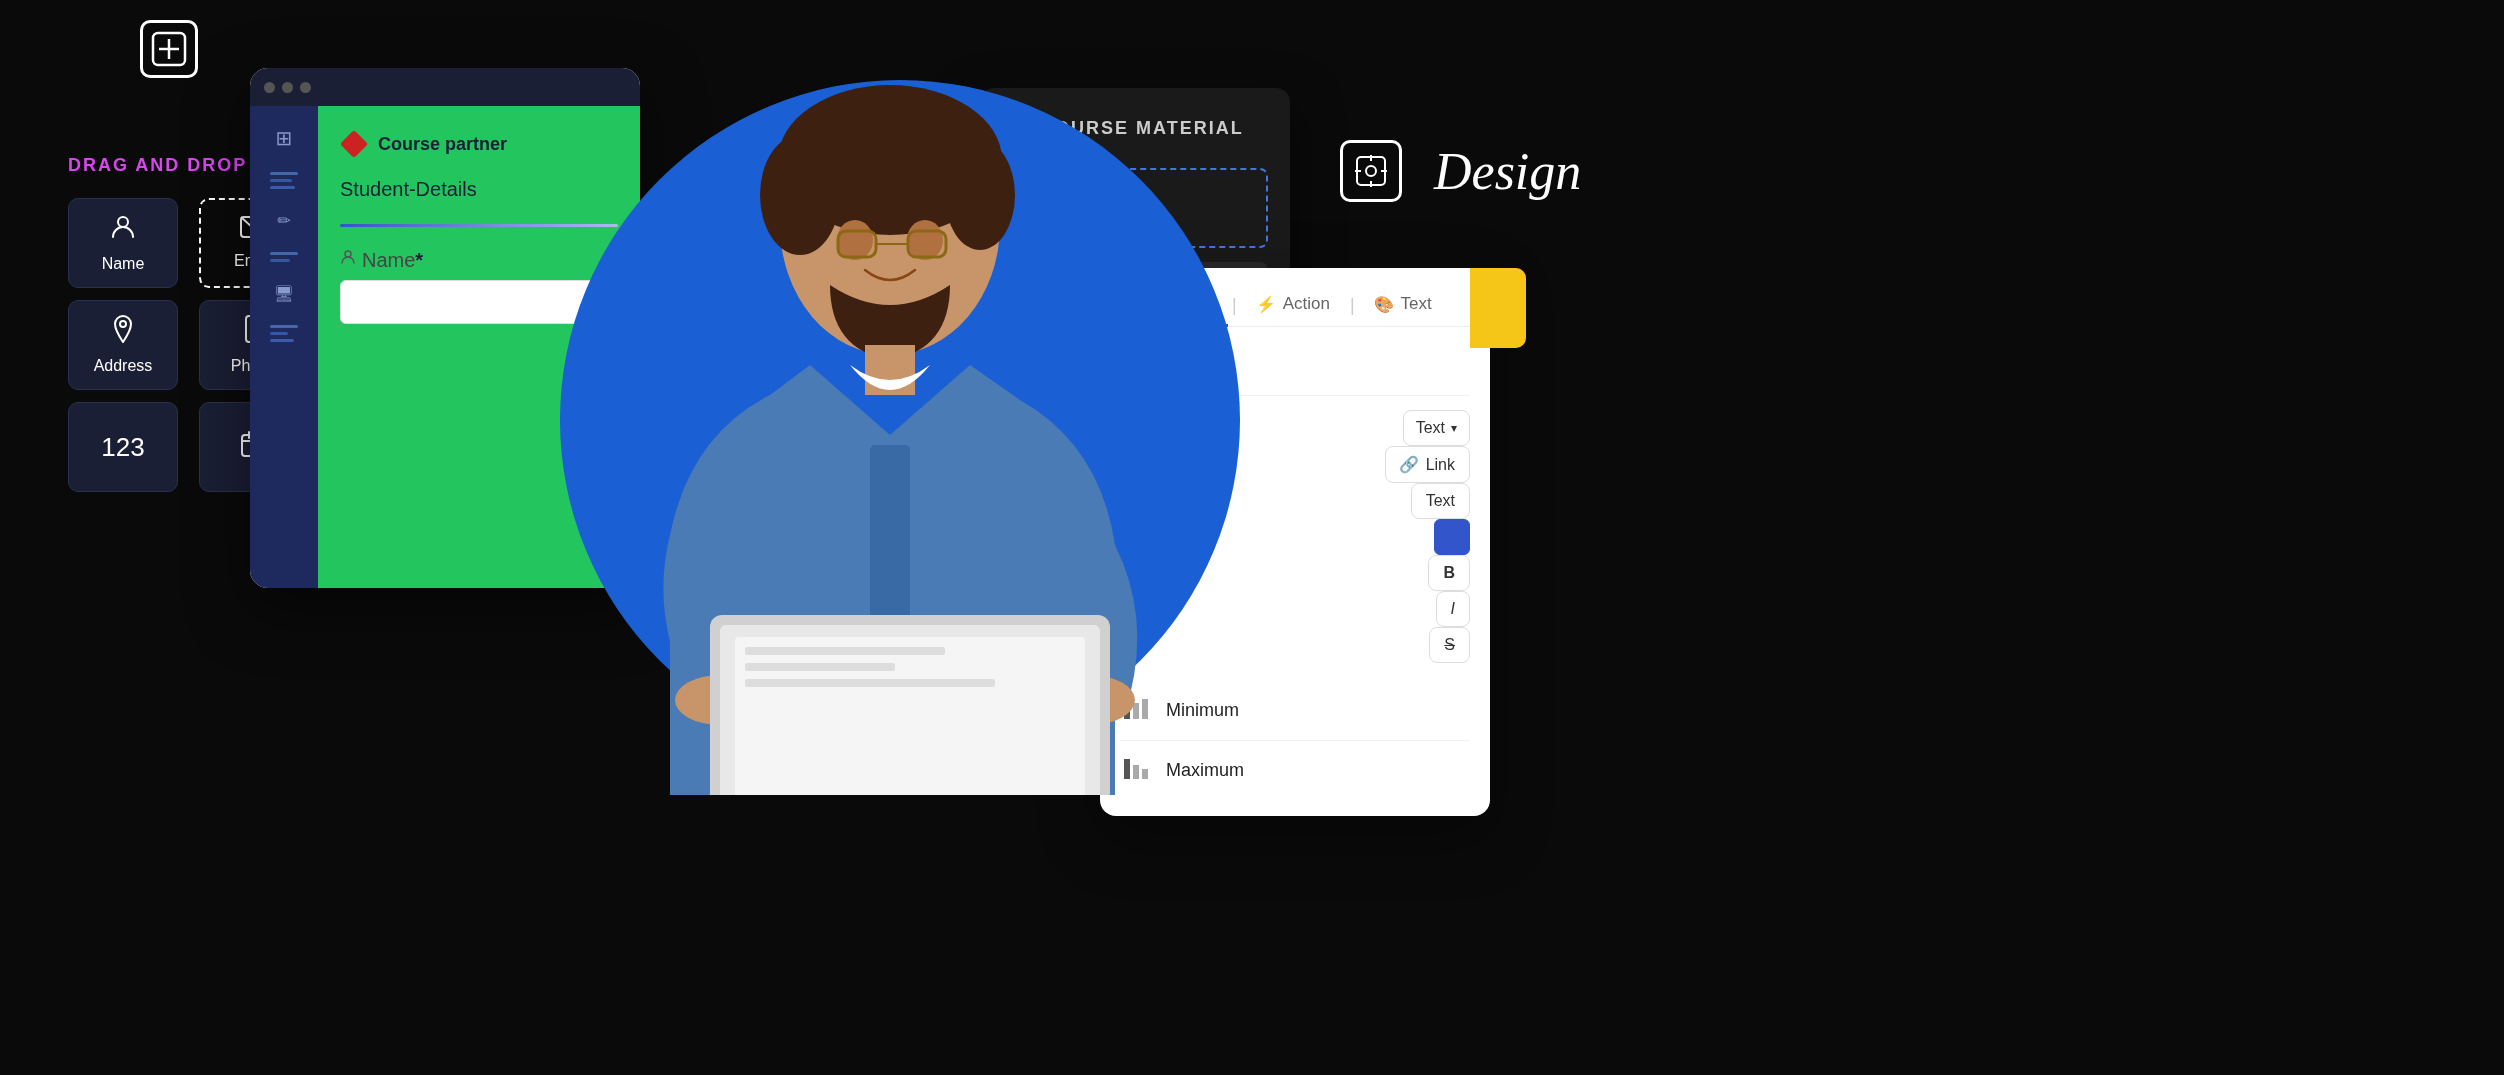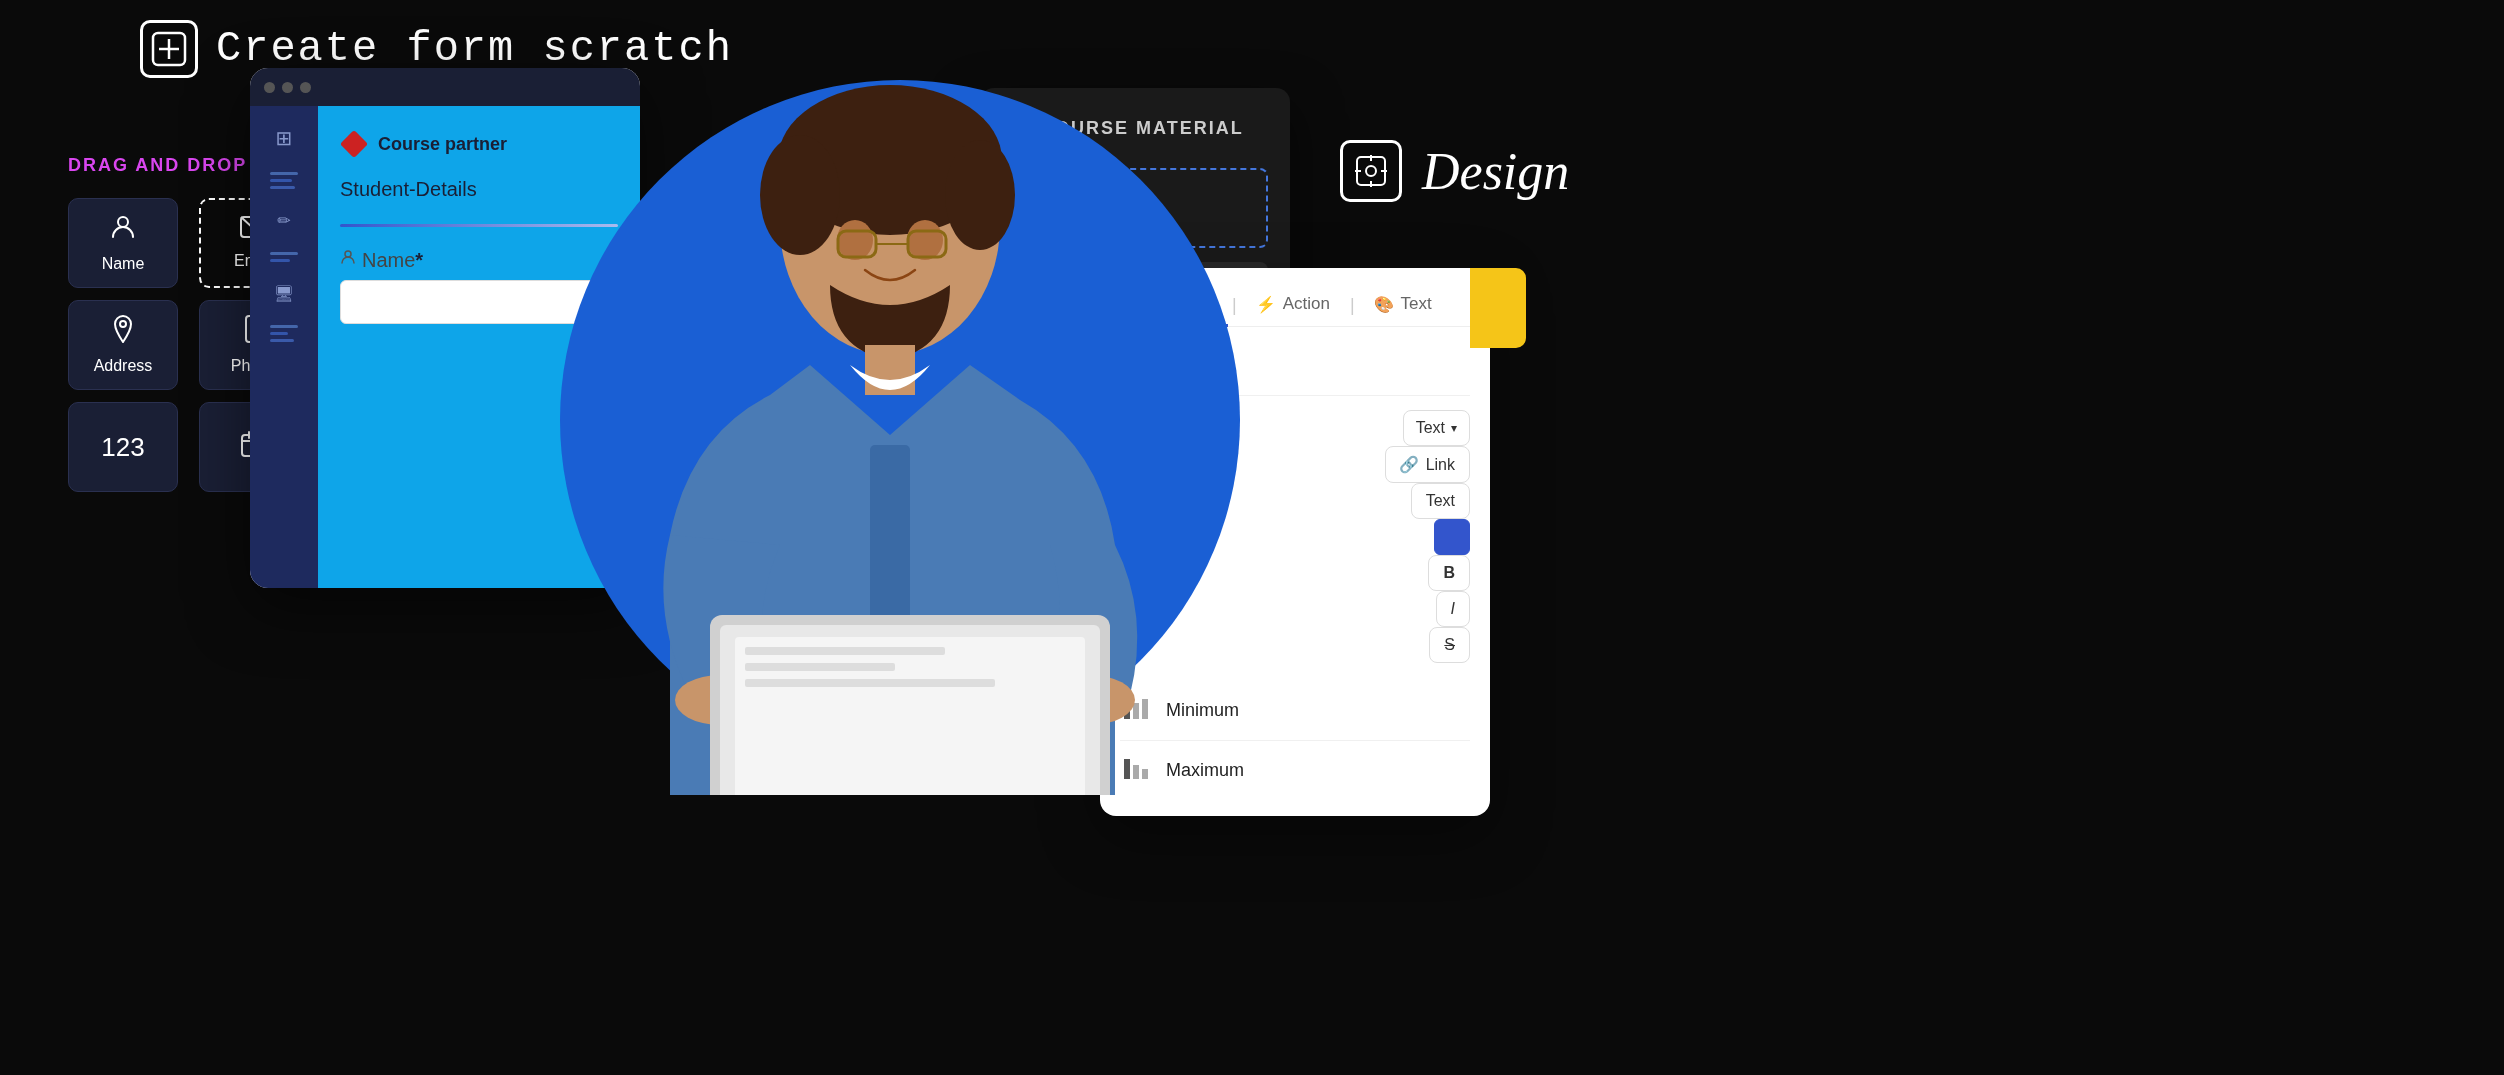--- a/index.html
+++ b/index.html
@@ -112,21 +112,21 @@
       background: #1e2a5e;
       display: flex;
       flex-direction: column;
       align-items: center;
       padding: 20px 0;
       gap: 22px;
     }
     .form-content {
       flex: 1;
       padding: 24px 22px;
-      background: #0ea5e9;
+      background: #22c55e;
     }
     .form-logo-row {
       display: flex;
       align-items: center;
       gap: 10px;
       margin-bottom: 20px;
     }
     .form-section-title {
       font-size: 20px;
       font-weight: 400;
@@ -204,21 +204,21 @@
       border-radius: 8px;
     }
 
     
     .design-label-area {
       position: absolute;
       top: 140px;
       left: 1340px;
       display: flex;
       align-items: center;
-      gap: 20px;
+      gap: 32px;
     }
     .design-icon-box {
       width: 62px;
       height: 62px;
       border: 3px solid #fff;
       border-radius: 10px;
       display: flex;
       align-items: center;
       justify-content: center;
     }
@@ -402,21 +402,20 @@
 <body>
 
 <div class="header-area">
   <div class="plus-icon-box">
     <svg viewBox="0 0 36 36" fill="none">
       <rect x="2" y="2" width="32" height="32" rx="5" stroke="white" stroke-width="2.5"></rect>
       <line x1="18" y1="8" x2="18" y2="28" stroke="white" stroke-width="2.5"></line>
       <line x1="8" y1="18" x2="28" y2="18" stroke="white" stroke-width="2.5"></line>
     </svg>
   </div>
-  <span class="header-title">Create form scratch</span>
 </div>
 
 <div class="drag-drop-panel">
   <div class="drag-drop-label">DRAG AND DROP</div>
   <div class="dnd-grid">
     <div class="dnd-item">
       <span class="dnd-item-icon">
         <svg width="28" height="28" viewBox="0 0 28 28" fill="none">
             <circle cx="14" cy="9" r="5" stroke="white" stroke-width="2"></circle>
             <path d="M4 24c0-5.523 4.477-10 10-10s10 4.477 10 10" stroke="white" stroke-width="2" stroke-linecap="round"></path>

